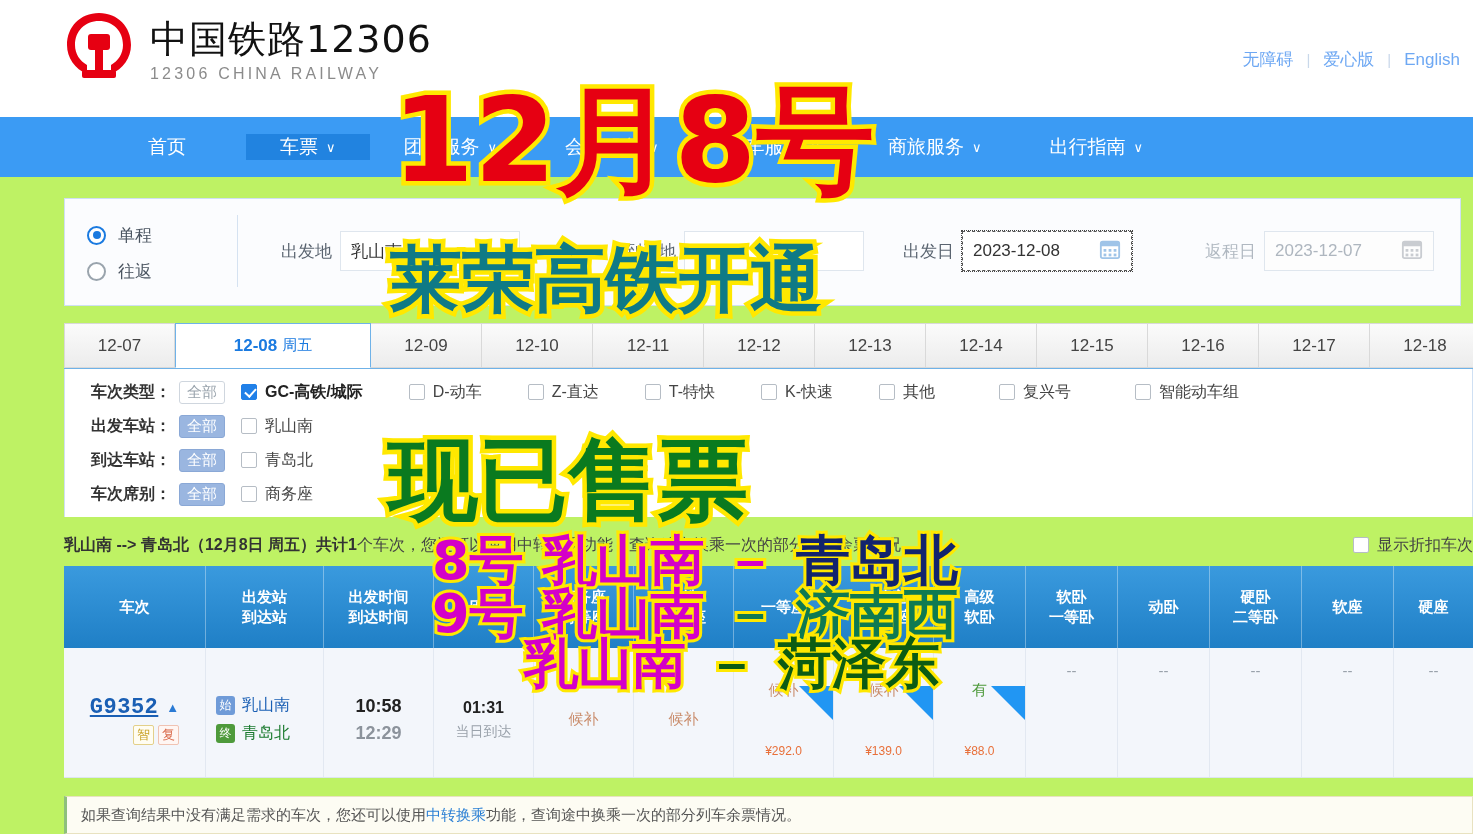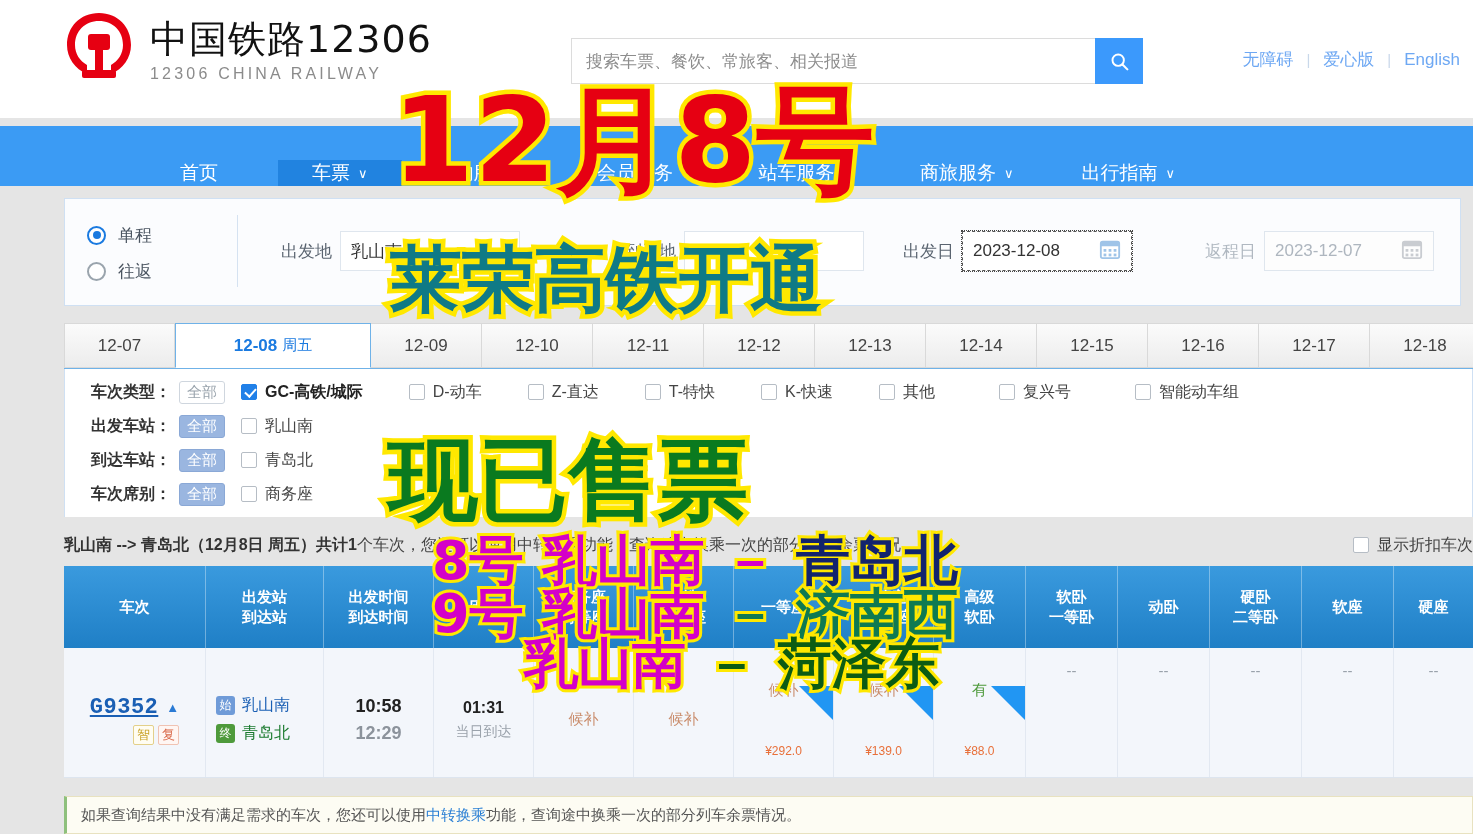--- a/index.html
+++ b/index.html
@@ -1,21 +1,21 @@
 <!DOCTYPE html>
 <html><head>
 <meta charset="utf-8">
 <style>
   * { box-sizing: border-box; margin: 0; padding: 0; }
   html, body {
     width: 1473px; height: 834px;
     font-family: "Liberation Sans", "DejaVu Sans", sans-serif;
     background: #fff; overflow: hidden;
   }
-  .page { position: relative; width: 1473px; height: 834px; background:#e5e5e5; }
+  .page { position: relative; width: 1473px; height: 834px; background:#bef264; }
 
   
   .header { position:absolute; left:0; top:0; width:1473px; height:118px; background:#fff; }
   .logo-wrap { position:absolute; left:62px; top:10px; display:flex; align-items:center; }
   .logo-mark { width:74px; height:82px; position:relative; }
   .logo-mark svg { display:block; }
   .logo-text { margin-left:14px; }
   .logo-cn { font-size:38px; color:#111; letter-spacing:1px; line-height:44px; font-family:"DejaVu Sans","Liberation Sans",sans-serif; }
   .logo-en { font-size:16px; color:#8b8b8b; letter-spacing:3.2px; line-height:22px; margin-top:2px; }
 
@@ -27,21 +27,21 @@
   }
   .searchbar input::placeholder { color:#8d8d8d; }
   .search-btn { width:48px; height:46px; background:#3b99fc; border:none; cursor:pointer;
     display:flex; align-items:center; justify-content:center; }
 
   .toplinks { position:absolute; right:0px; top:48px; display:flex; align-items:center; gap:0; font-size:17px; }
   .toplinks a { color:#6ea8f3; text-decoration:none; padding:0 13px; white-space:nowrap; }
   .toplinks .sep { color:#c9d8ea; font-size:15px; }
 
   
-  .nav { position:absolute; left:0; top:126px; width:1473px; height:60px; background:#3b9bf4; display:flex; align-items:flex-end;padding-left:32px; }
+  .nav { position:absolute; left:0; top:117px; width:1473px; height:60px; background:#3b9bf4; display:flex; align-items:center; }
   .nav-item { display:flex; align-items:center; justify-content:center; color:#fff; font-size:19px;
     padding:0 34px; white-space:nowrap; cursor:pointer; }
   .nav-item:first-child { padding-left:148px; padding-right:60px; }
   .nav-item.active { background:#2183e0; }
   .caret { display:inline-block; margin-left:8px; font-size:13px; }
 
   
   .panel { position:absolute; left:64px; top:198px; width:1397px; height:108px;
     background:#fbfcfe; border:1px solid #cfe0f3; }
   .trip-type { position:absolute; left:22px; top:18px; width:130px; font-size:17px; color:#333; }
@@ -162,29 +162,20 @@
           <rect x="33" y="38" width="8" height="22" fill="#e60012"></rect>
           <rect x="20" y="60" width="34" height="8" rx="2" fill="#e60012"></rect>
         </svg>
       </div>
       <div class="logo-text">
         <div class="logo-cn">中国铁路12306</div>
         <div class="logo-en">12306 CHINA RAILWAY</div>
       </div>
     </div>
 
-    <div class="searchbar">
-      <input type="text" placeholder="搜索车票、餐饮、常旅客、相关报道" style="">
-      <button class="search-btn">
-        <svg width="21" height="21" viewBox="0 0 24 24">
-          <circle cx="10.5" cy="10.5" r="6.5" fill="none" stroke="#fff" stroke-width="2.2"></circle>
-          <line x1="15.4" y1="15.4" x2="21" y2="21" stroke="#fff" stroke-width="2.4" stroke-linecap="round"></line>
-        </svg>
-      </button>
-    </div>
 
     <div class="toplinks">
       <a href="#">无障碍</a>
       <span class="sep">|</span>
       <a href="#">爱心版</a>
       <span class="sep">|</span>
       <a href="#">English</a>
     </div>
   </div>
 

